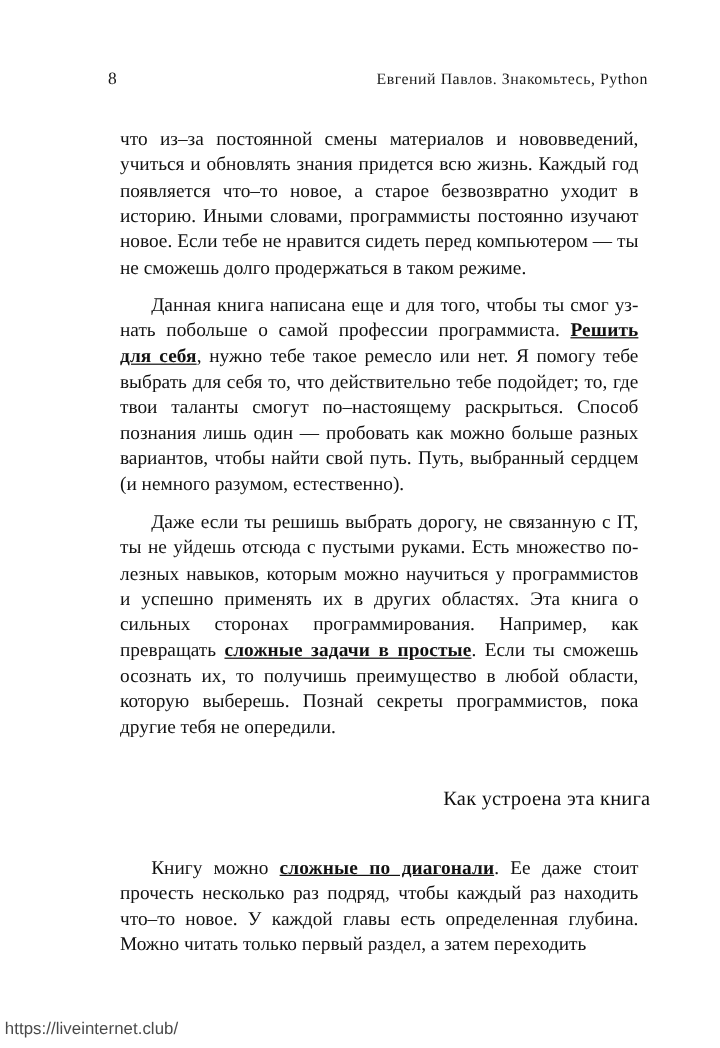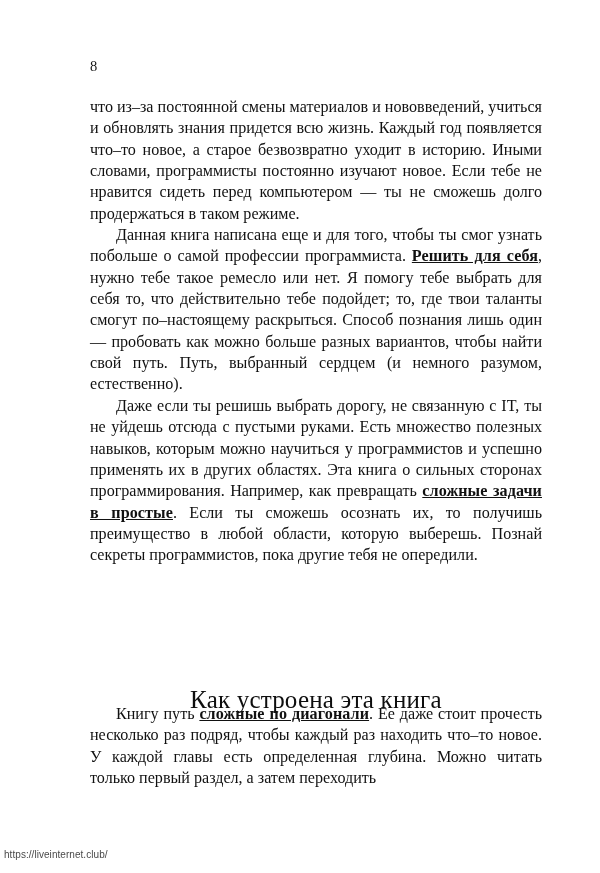--- a/index.html
+++ b/index.html
@@ -43,21 +43,21 @@
   }
 
   
   .textblock {
     position: absolute;
     left: 90px;
     top: 96px;
     width: 452px;
   }
   p.para {
-    margin: 0;
+    margin: 10px;
     font-size: 16.1px;
     line-height: 21.35px;
     text-align: justify;
     text-indent: 26px;
     hyphens: manual;
     color: #111111;
     font-weight: 400;
   }
   p.para.cont {
     text-indent: 0;
@@ -66,66 +66,67 @@
     font-weight: 700;
     letter-spacing: 0.1px;
     text-decoration: underline;
   }
 
   
   .section-heading {
     position: absolute;
     left: 90px;
     width: 452px;
-    top: 684px;
+    top: 650px;
     margin: 0;
-    text-align: center;
-    font-size: 25px;
+    text-align: right;
+    font-size: 17px;
     font-weight: 400;
     line-height: 31px;
     letter-spacing: 0.2px;
     color: #0e0e0e;
   }
 
   
   .textblock-lower {
     position: absolute;
     left: 90px;
     top: 703px;
     width: 452px;
   }
 
   
   .watermark {
     position: absolute;
     left: 4px;
     top: 849px;
     font-family: "Liberation Sans", "DejaVu Sans", sans-serif;
-    font-size: 10px;
+    font-size: 14px;
     color: #4a4a4a;
     letter-spacing: 0.05px;
     white-space: nowrap;
   }
 </style>
 </head>
 <body>
 
 <div class="page">
 
   <div class="running-head">
     <span class="folio">8</span>
+    <span class="head-title">Евгений Павлов. Знакомьтесь, Python</span>
   </div>
 
   <div class="textblock" id="upper-text">
       <p class="para cont"><span>что из–за постоянной смены материалов и нововведений, учиться и обновлять знания придется всю жизнь. Каждый год появляется что–то новое, а старое безвозвратно уходит в историю. Иными словами, программисты постоянно изу­чают новое. Если тебе не нравится сидеть перед компьюте­ром — ты не сможешь долго продержаться в таком режиме.</span></p>
       <p class="para"><span>Данная книга написана еще и для того, чтобы ты смог уз­нать побольше о самой профессии программиста. </span><b>Решить для себя</b><span>, нужно тебе такое ремесло или нет. Я помогу тебе выбрать для себя то, что действительно тебе подойдет; то, где твои таланты смогут по–настоящему раскрыться. Спо­соб познания лишь один — пробовать как можно больше разных вариантов, чтобы найти свой путь. Путь, выбран­ный сердцем (и немного разумом, естественно).</span></p>
       <p class="para"><span>Даже если ты решишь выбрать дорогу, не связанную с IT, ты не уйдешь отсюда с пустыми руками. Есть множество по­лезных навыков, которым можно научиться у программи­стов и успешно применять их в других областях. Эта книга о сильных сторонах программирования. Например, как превращать </span><b>сложные задачи в простые</b><span>. Если ты смо­жешь осознать их, то получишь преимущество в любой об­ласти, которую выберешь. Познай секреты программистов, пока другие тебя не опередили.</span></p>
     </div>
 
   <h2 class="section-heading">Как устроена эта книга</h2>
 
   <div class="textblock-lower" id="lower-text">
-      <p class="para"><span>Книгу путь </span><b>сложные по диагонали</b><span>. Ее даже стоит прочесть несколько раз подряд, чтобы каждый раз находить что–то новое. У каждой главы есть определенная глубина. Можно читать только первый раздел, а затем переходить</span></p>
+      <p class="para"><span>Книгу можно </span><b>сложные по диагонали</b><span>. Ее даже стоит прочесть несколько раз подряд, чтобы каждый раз находить что–то новое. У каждой главы есть определенная глубина. Можно читать только первый раздел, а затем переходить</span></p>
     </div>
 
   <div class="watermark">https://liveinternet.club/</div>
 
 </div>
 
 </body></html>

